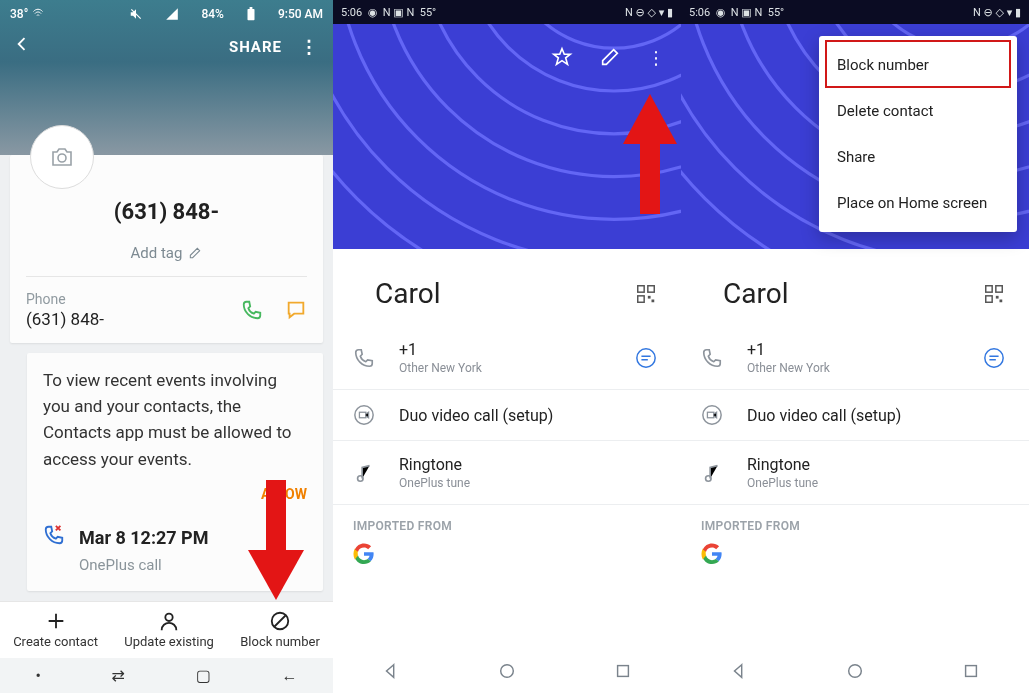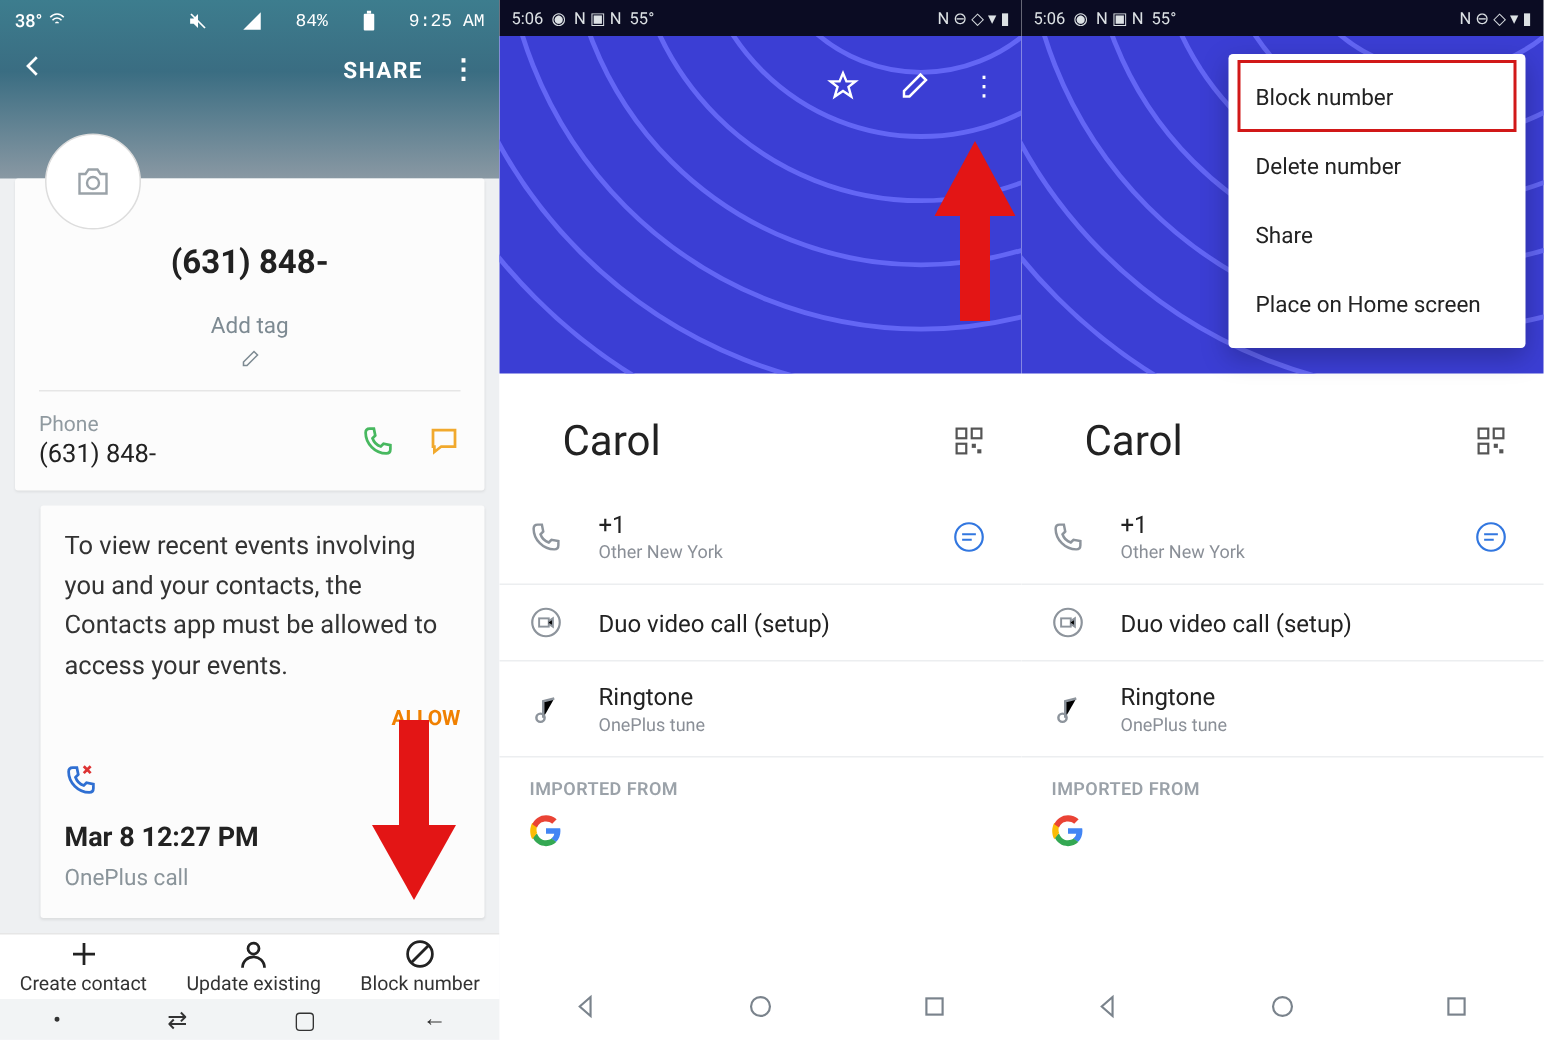--- a/index.html
+++ b/index.html
@@ -12,51 +12,51 @@
     overflow: hidden;
   }
   .col { position: relative; height: 100%; display: flex; flex-direction: column; }
   .col1 { width: 333px; background: #eef0f2; }
   .col2, .col3 { width: 348px; background: #fff; }
   
   .status-bar {
     height: 28px; display:flex; justify-content:space-between; align-items:center;
     padding: 0 10px; font-size: 12px; color:#fff; font-weight:500;
   }
-  .status-bar .right { display:flex; gap:22px; align-items:flex-end;font-family:Liberation Mono, monospace; }
+  .status-bar .right { display:flex; gap:22px; align-items:flex-end; }
   .gradient-hdr {
     height: 175px;
     background: linear-gradient(180deg, #3d7d8e 0%, #3a6d82 40%, #8998a3 100%);
   }
   .back-share { display:flex; justify-content:space-between; align-items:center; padding: 6px 14px 0 12px; }
   .back-icon { color:#fff; font-size:22px; }
   .share-row { display:flex; align-items:center; gap:18px; color:#fff; font-weight:700; font-size:15px; letter-spacing:1px; }
   .dots { font-size:18px; line-height:1; }
   .card {
     background:#fcfcfc; margin:0 10px 10px 10px; border-radius:2px;
     box-shadow: 0 1px 2px rgba(0,0,0,0.08);
     padding: 14px 16px;
   }
   .contact-card { position:relative; padding-top:44px; }
   .avatar-circle {
     width:64px; height:64px; border-radius:50%; background:#fff; border:1px solid #ddd;
     position:absolute; top:-30px; left:20px; display:flex; align-items:center; justify-content:center;
   }
   .cam-icon { width:24px; height:20px; }
   .phone-number { text-align:center; font-size:22px; font-weight:700; color:#212121; }
-  .add-tag { text-align:center; color:#7d8a92; font-size:15px; margin-top:20px; display:flex; gap:6px; justify-content:center; align-items:center;flex-direction:column;}
+  .add-tag { text-align:center; color:#7d8a92; font-size:15px; margin-top:20px; display:flex; gap:6px; justify-content:center; align-items:center;}
   .divider { border:none; border-top:1px solid #e6e6e6; margin:14px 0; }
   .phone-row { display:flex; align-items:center; justify-content:space-between; }
   .phone-left .lbl { color:#909aa0; font-size:14px; }
   .phone-left .num { font-size:17px; color:#222; margin-top:2px; }
   .phone-icons { display:flex; gap:22px; }
   .phone-icons svg { width:22px; height:22px; }
   .info-card { font-size:17px; color:#333; line-height:1.55;margin-left:27px; }
   .allow { color:#f08000; font-weight:700; font-size:14px; text-align:right; margin-top:12px; }
-  .event-row { display:flex; gap:14px; align-items:flex-start; margin-top:18px;flex-direction:column; }
+  .event-row { display:flex; gap:14px; align-items:flex-start; margin-top:18px; }
   .event-row .txt .t1 { font-weight:700; font-size:18px; color:#222; }
   .event-row .txt .t2 { color:#8a949a; font-size:15px; margin-top:2px; }
   .bottom-actions {
     background:#fff; display:flex; justify-content:space-around; align-items:center;
     height:64px; border-top:1px solid #e6e6e6;
   }
   .bottom-actions .act { display:flex; flex-direction:column; align-items:center; gap:2px; color:#333; font-size:13px; }
   .bottom-actions svg { width:22px; height:22px; }
   .nav-bar { height:40px; background:#f2f4f5; display:flex; justify-content:space-around; align-items:center; }
   .nav-bar span { color:#333; font-size:16px; }
@@ -120,21 +120,21 @@
             <line x1="4" y1="4" x2="20" y2="20" stroke="#fff" stroke-width="2"></line>
           </svg>
         <svg width="14" height="14" viewBox="0 0 24 24">
             <path fill="#fff" d="M2 22h20L22 2z"></path>
           </svg>
         <span>84%</span>
         <svg width="10" height="14" viewBox="0 0 12 20">
             <rect x="1" y="3" width="10" height="16" rx="1" fill="#fff"></rect>
             <rect x="4" y="0" width="4" height="3" fill="#fff"></rect>
           </svg>
-        <span>9:25 AM</span>
+        <span>9:50 AM</span>
       </div>
     </div>
     <div class="back-share">
       <span class="back-icon">
         <svg width="20" height="20" viewBox="0 0 24 24">
             <path fill="none" stroke="#fff" stroke-width="2.2" d="M15 5l-7 7 7 7"></path>
           </svg>
       </span>
       <div class="share-row">
         <span>SHARE</span>
@@ -341,21 +341,21 @@
         <circle cx="300" cy="-40" r="220"></circle>
         <circle cx="300" cy="-40" r="260"></circle>
       <circle cx="300" cy="-40" r="300"></circle>
         <circle cx="300" cy="-40" r="340"></circle>
     </svg>
   </div>
 
   <div class="popup">
     <div class="hl"></div>
     <div class="item">Block number</div>
-    <div class="item">Delete number</div>
+    <div class="item">Delete contact</div>
     <div class="item">Share</div>
     <div class="item">Place on Home screen</div>
   </div>
 
   <div class="contact-name-row">
     <span class="contact-name">Carol</span>
     <span class="blur-box"></span>
     <svg class="qr-icon" width="22" height="22" viewBox="0 0 24 24">
         <rect x="3" y="3" width="7" height="7" fill="none" stroke="#555" stroke-width="1.6"></rect>
         <rect x="14" y="3" width="7" height="7" fill="none" stroke="#555" stroke-width="1.6"></rect>

